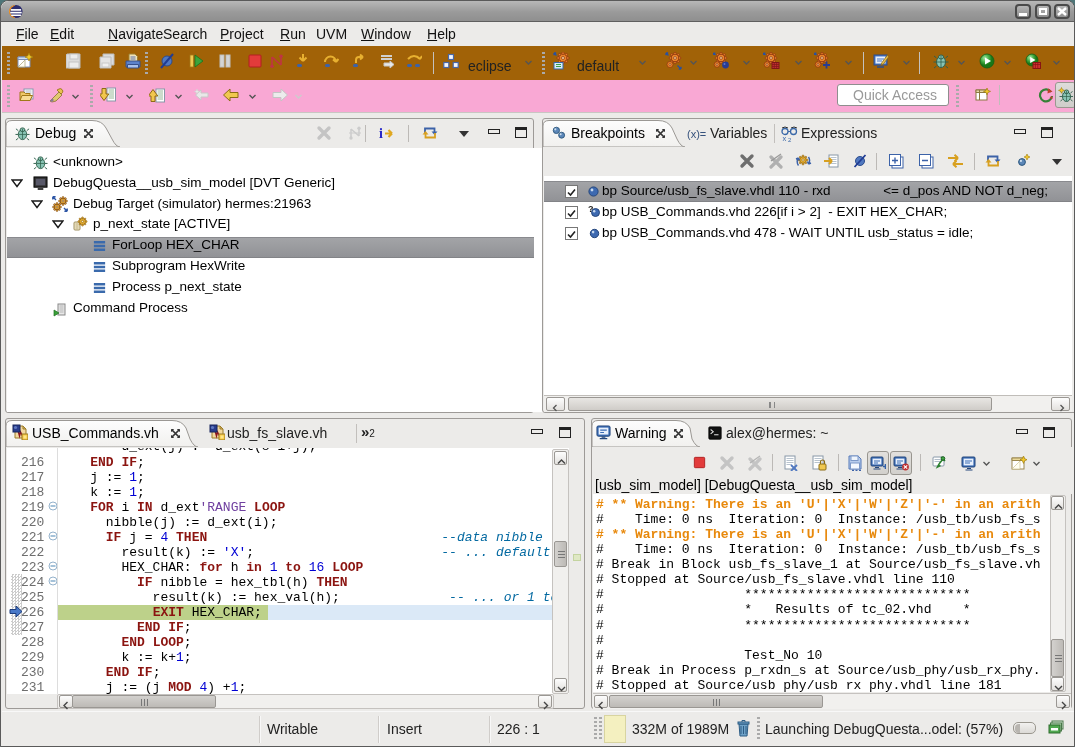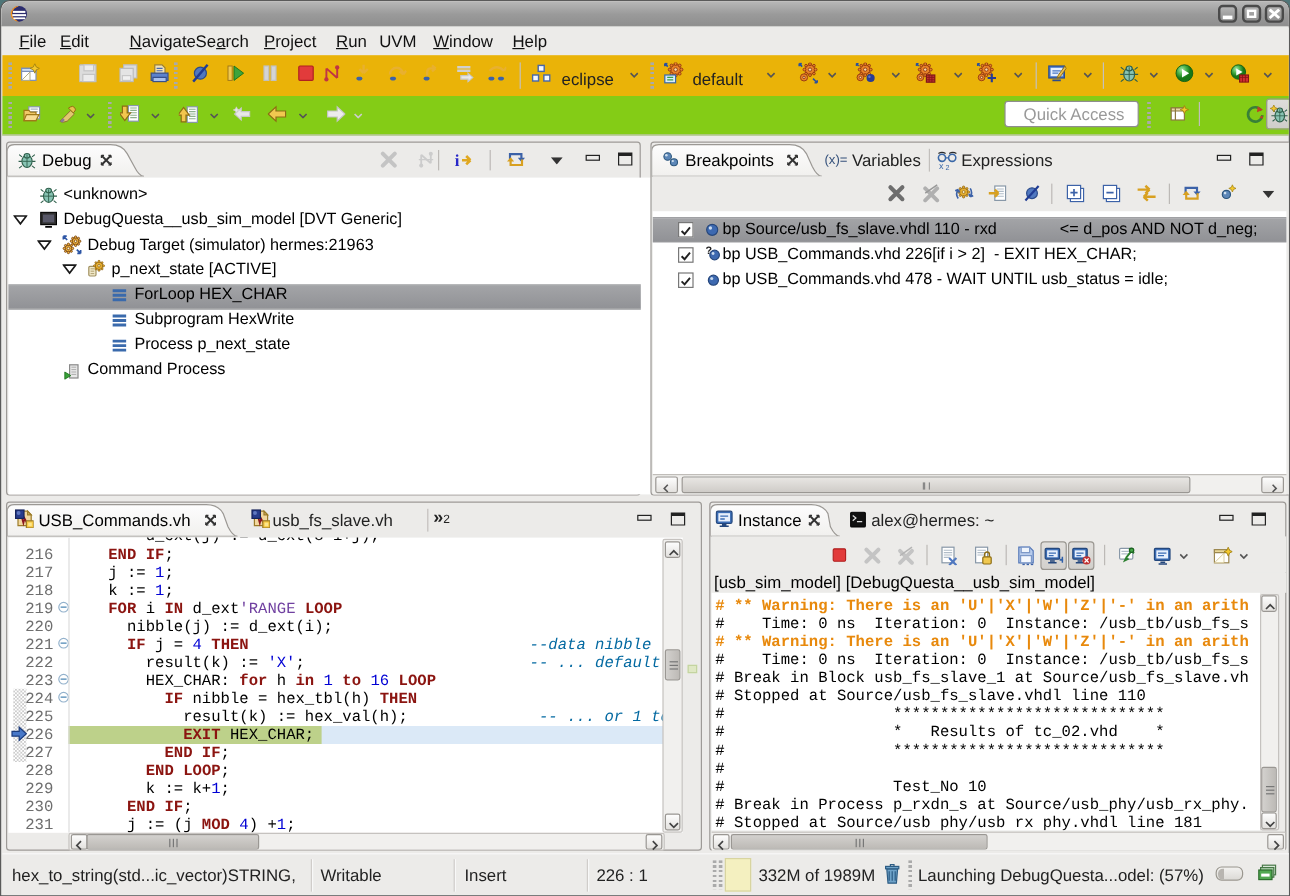--- a/index.html
+++ b/index.html
@@ -20,22 +20,22 @@
   background:#ecebe9; font-size:14px; color:#111; }
 .menubar span { position:absolute; top:3px; }
 .k { color:#8b1410; font-weight:bold; }
 .n { color:#0000d4; }
 .s { color:#0000d4; }
 .a { color:#7040a0; }
 .c { color:#0369a1; font-style:italic; }
 .w { color:#e8890c; font-weight:bold; }
 .menubar u { text-decoration:underline; }
 
-.tb1 { position:absolute; left:1px; top:45px; width:1073px; height:34px; background:#eab308; }
-.tb2 { position:absolute; left:1px; top:79px; width:1073px; height:33px; background:#84cc16;
+.tb1 { position:absolute; left:1px; top:45px; width:1073px; height:34px; background:#a16207; }
+.tb2 { position:absolute; left:1px; top:79px; width:1073px; height:33px; background:#f9a8d4;
   border-bottom:1px solid #c9c6c3; }
 .ic { position:absolute; width:16px; height:16px; }
 .chev { position:absolute; width:7px; height:5px; }
 .handle { position:absolute; top:6px; width:3px; height:22px;
   background:repeating-linear-gradient(#aaa 0 2px, transparent 2px 4px); }
 .vsep { position:absolute; top:6px; width:1px; height:22px; background:#c4c1be; }
 
 .panel { position:absolute; background:#ecebe9; border:1px solid #9d9a97; border-radius:3px;text-decoration:underline; }
 .tab-label { font-size:14px; color:#000; position:absolute; top:6px; white-space:nowrap; }
 .content { position:absolute; background:#fff; }
@@ -800,21 +800,21 @@
           </linearGradient>
         </defs>
         <path d="M0 28 V7 Q0 1.5 6 1.5 H84 Q94 1.5 98 9 L100 20 Q104 28 108 28 Z" fill="url(#tgD)" stroke="#9b9894" stroke-width="1"></path>
       </svg>
     <svg class="ic" style="left:4px;top:6px;width:15px;height:15px" viewBox="0 0 16 16">
         <rect x="1" y="1" width="14" height="11" rx="1.5" fill="#3a6cb4" stroke="#24477c"></rect>
         <rect x="2.8" y="2.8" width="10.4" height="7.4" fill="#e8f0fc"></rect>
         <path d="M4.5 5.5 h7 M4.5 8 h4" stroke="#3a6cb4" stroke-width="1.2"></path>
         <path d="M6 13 h4 M4 14.5 h8" stroke="#24477c" stroke-width="1.4"></path>
       </svg>
-    <span class="tab-label" style="left:23px">Instance</span>
+    <span class="tab-label" style="left:23px">Warning</span>
     <svg style="position:absolute;left:81px;top:9px" width="11" height="11" viewBox="0 0 11 11">
         <path d="M1.5 1.5 L9.5 9.5 M9.5 1.5 L1.5 9.5" stroke="#333" stroke-width="1.7"></path>
         <path d="M1.5 1.5 l2.2 0 M1.5 1.5 l0 2.2 M9.5 1.5 l-2.2 0 M9.5 1.5 l0 2.2 M1.5 9.5 l2.2 0 M1.5 9.5 l0-2.2 M9.5 9.5 l-2.2 0 M9.5 9.5 l0-2.2" stroke="#333" stroke-width="1"></path>
       </svg>
     <svg class="ic" style="left:116px;top:7px;width:14px;height:14px" viewBox="0 0 16 16">
         <rect x="1" y="1" width="14" height="14" rx="1" fill="#111" stroke="#000"></rect>
         <path d="M3 4 l3 2.5 L3 9" stroke="#ddd" stroke-width="1.2" fill="none"></path>
         <path d="M7 10 h5" stroke="#ddd" stroke-width="1.2"></path>
       </svg>
     <span class="tab-label" style="left:134px;color:#222">alex@hermes: ~</span>
@@ -933,21 +933,20 @@
       <div class="sb-thumb" style="left:16px;top:1px;width:214px;height:13px;background:linear-gradient(#d3d1ce,#bdbab6)">
           <div style="position:absolute;left:103px;top:3px;width:1px;height:7px;background:#777;box-shadow:3px 0 #777,6px 0 #777"></div>
         </div>
       <div style="position:absolute;right:1px;top:1px;width:14px;height:13px;background:linear-gradient(#fdfdfd,#e3e1de);border:1px solid #9a9793;border-radius:2px"><svg width="8" height="9" viewBox="0 0 8 9" style="margin:2px 0 0 3px">
             <path d="M2 1 L5.5 4.5 L2 8" stroke="#444" fill="none" stroke-width="1.4"></path>
           </svg></div>
     </div>
   </div>
 
   <div class="statusbar" id="sbar">
-    <span class="cell" style="left:8px">hex_to_string(std...ic_vector)STRING,</span>
     <div class="ssep" style="left:257px"></div>
     <span class="cell" style="left:265px">Writable</span>
     <div class="ssep" style="left:376px"></div>
     <span class="cell" style="left:385px">Insert</span>
     <div class="ssep" style="left:487px"></div>
     <span class="cell" style="left:495px">226 : 1</span>
     <div class="handle" style="left:592px;top:5px;height:24px"></div>
     <div class="handle" style="left:597px;top:5px;height:24px"></div>
     <div style="position:absolute;left:602px;top:3px;width:22px;height:28px;background:#f4f0c0;border:1px solid #d8d4a0"></div>
     <span class="cell" style="left:630px">332M of 1989M</span>

